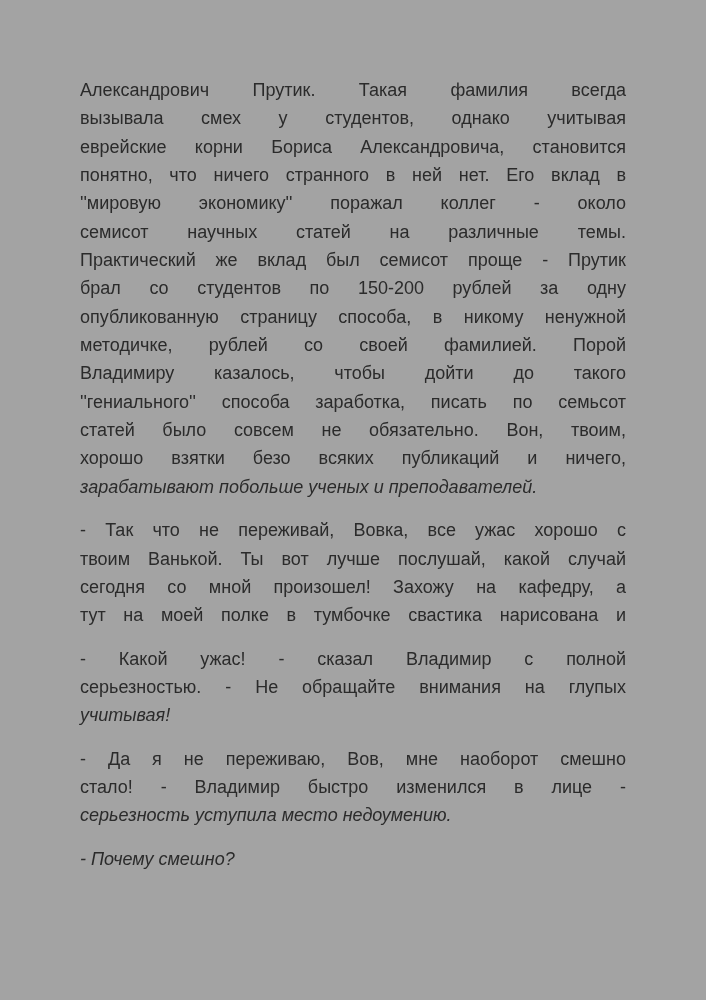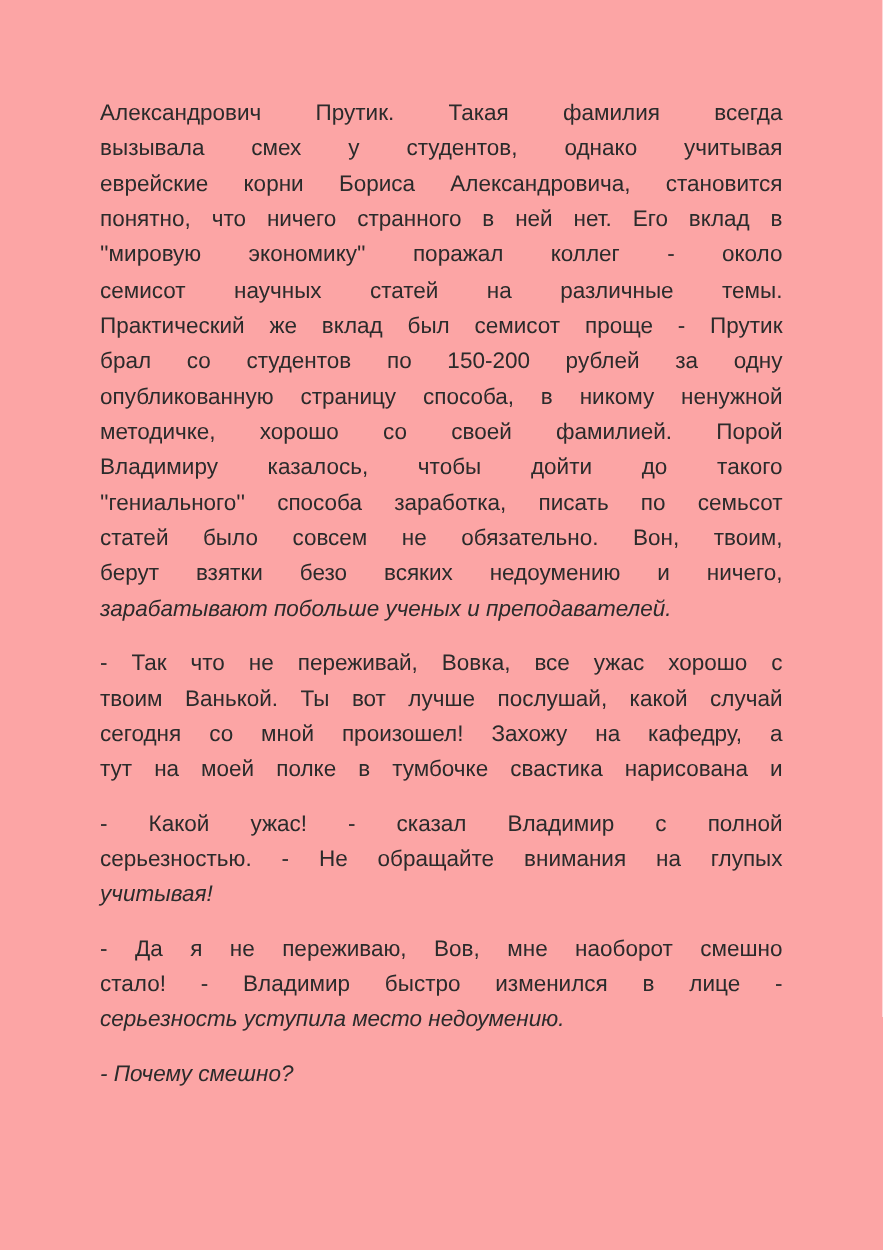--- a/index.html
+++ b/index.html
@@ -6,21 +6,21 @@
     margin: 0;
     padding: 0;
     background: #ffffff;
   }
   .page {
     position: relative;
     width: 706px;
     height: 1000px;
     box-sizing: border-box;
     padding: 76px 80px 0 80px;
-    background: #fca5a5;
+    background: #a3a3a3;
     font-family: "Liberation Sans", sans-serif;
     font-size: 18px;
     line-height: 28.35px;
     color: #2b2b2b;
     overflow: hidden;
   }
   .paragraph {
     margin: 0 0 15px 0;
   }
   .line {
@@ -41,25 +41,25 @@
       <div class="paragraph">
         <div class="line">Александрович Прутик. Такая фамилия всегда</div>
         <div class="line">вызывала смех у студентов, однако учитывая</div>
         <div class="line">еврейские корни Бориса Александровича, становится</div>
         <div class="line">понятно, что ничего странного в ней нет. Его вклад в</div>
         <div class="line">''мировую экономику'' поражал коллег - около</div>
         <div class="line">семисот научных статей на различные темы.</div>
         <div class="line">Практический же вклад был семисот проще - Прутик</div>
         <div class="line">брал со студентов по 150-200 рублей за одну</div>
         <div class="line">опубликованную страницу способа, в никому ненужной</div>
-        <div class="line">методичке, хорошо со своей фамилией. Порой</div>
+        <div class="line">методичке, рублей со своей фамилией. Порой</div>
         <div class="line">Владимиру казалось, чтобы дойти до такого</div>
         <div class="line">''гениального'' способа заработка, писать по семьсот</div>
         <div class="line">статей было совсем не обязательно. Вон, твоим,</div>
-        <div class="line">берут взятки безо всяких недоумению и ничего,</div>
+        <div class="line">хорошо взятки безо всяких публикаций и ничего,</div>
         <div class="line last">зарабатывают побольше ученых и преподавателей.</div>
       </div>
       <div class="paragraph">
         <div class="line">- Так что не переживай, Вовка, все ужас хорошо с</div>
         <div class="line">твоим Ванькой. Ты вот лучше послушай, какой случай</div>
         <div class="line">сегодня со мной произошел! Захожу на кафедру, а</div>
         <div class="line">тут на моей полке в тумбочке свастика нарисована и</div>
       </div>
       <div class="paragraph">
         <div class="line">- Какой ужас! - сказал Владимир с полной</div>

